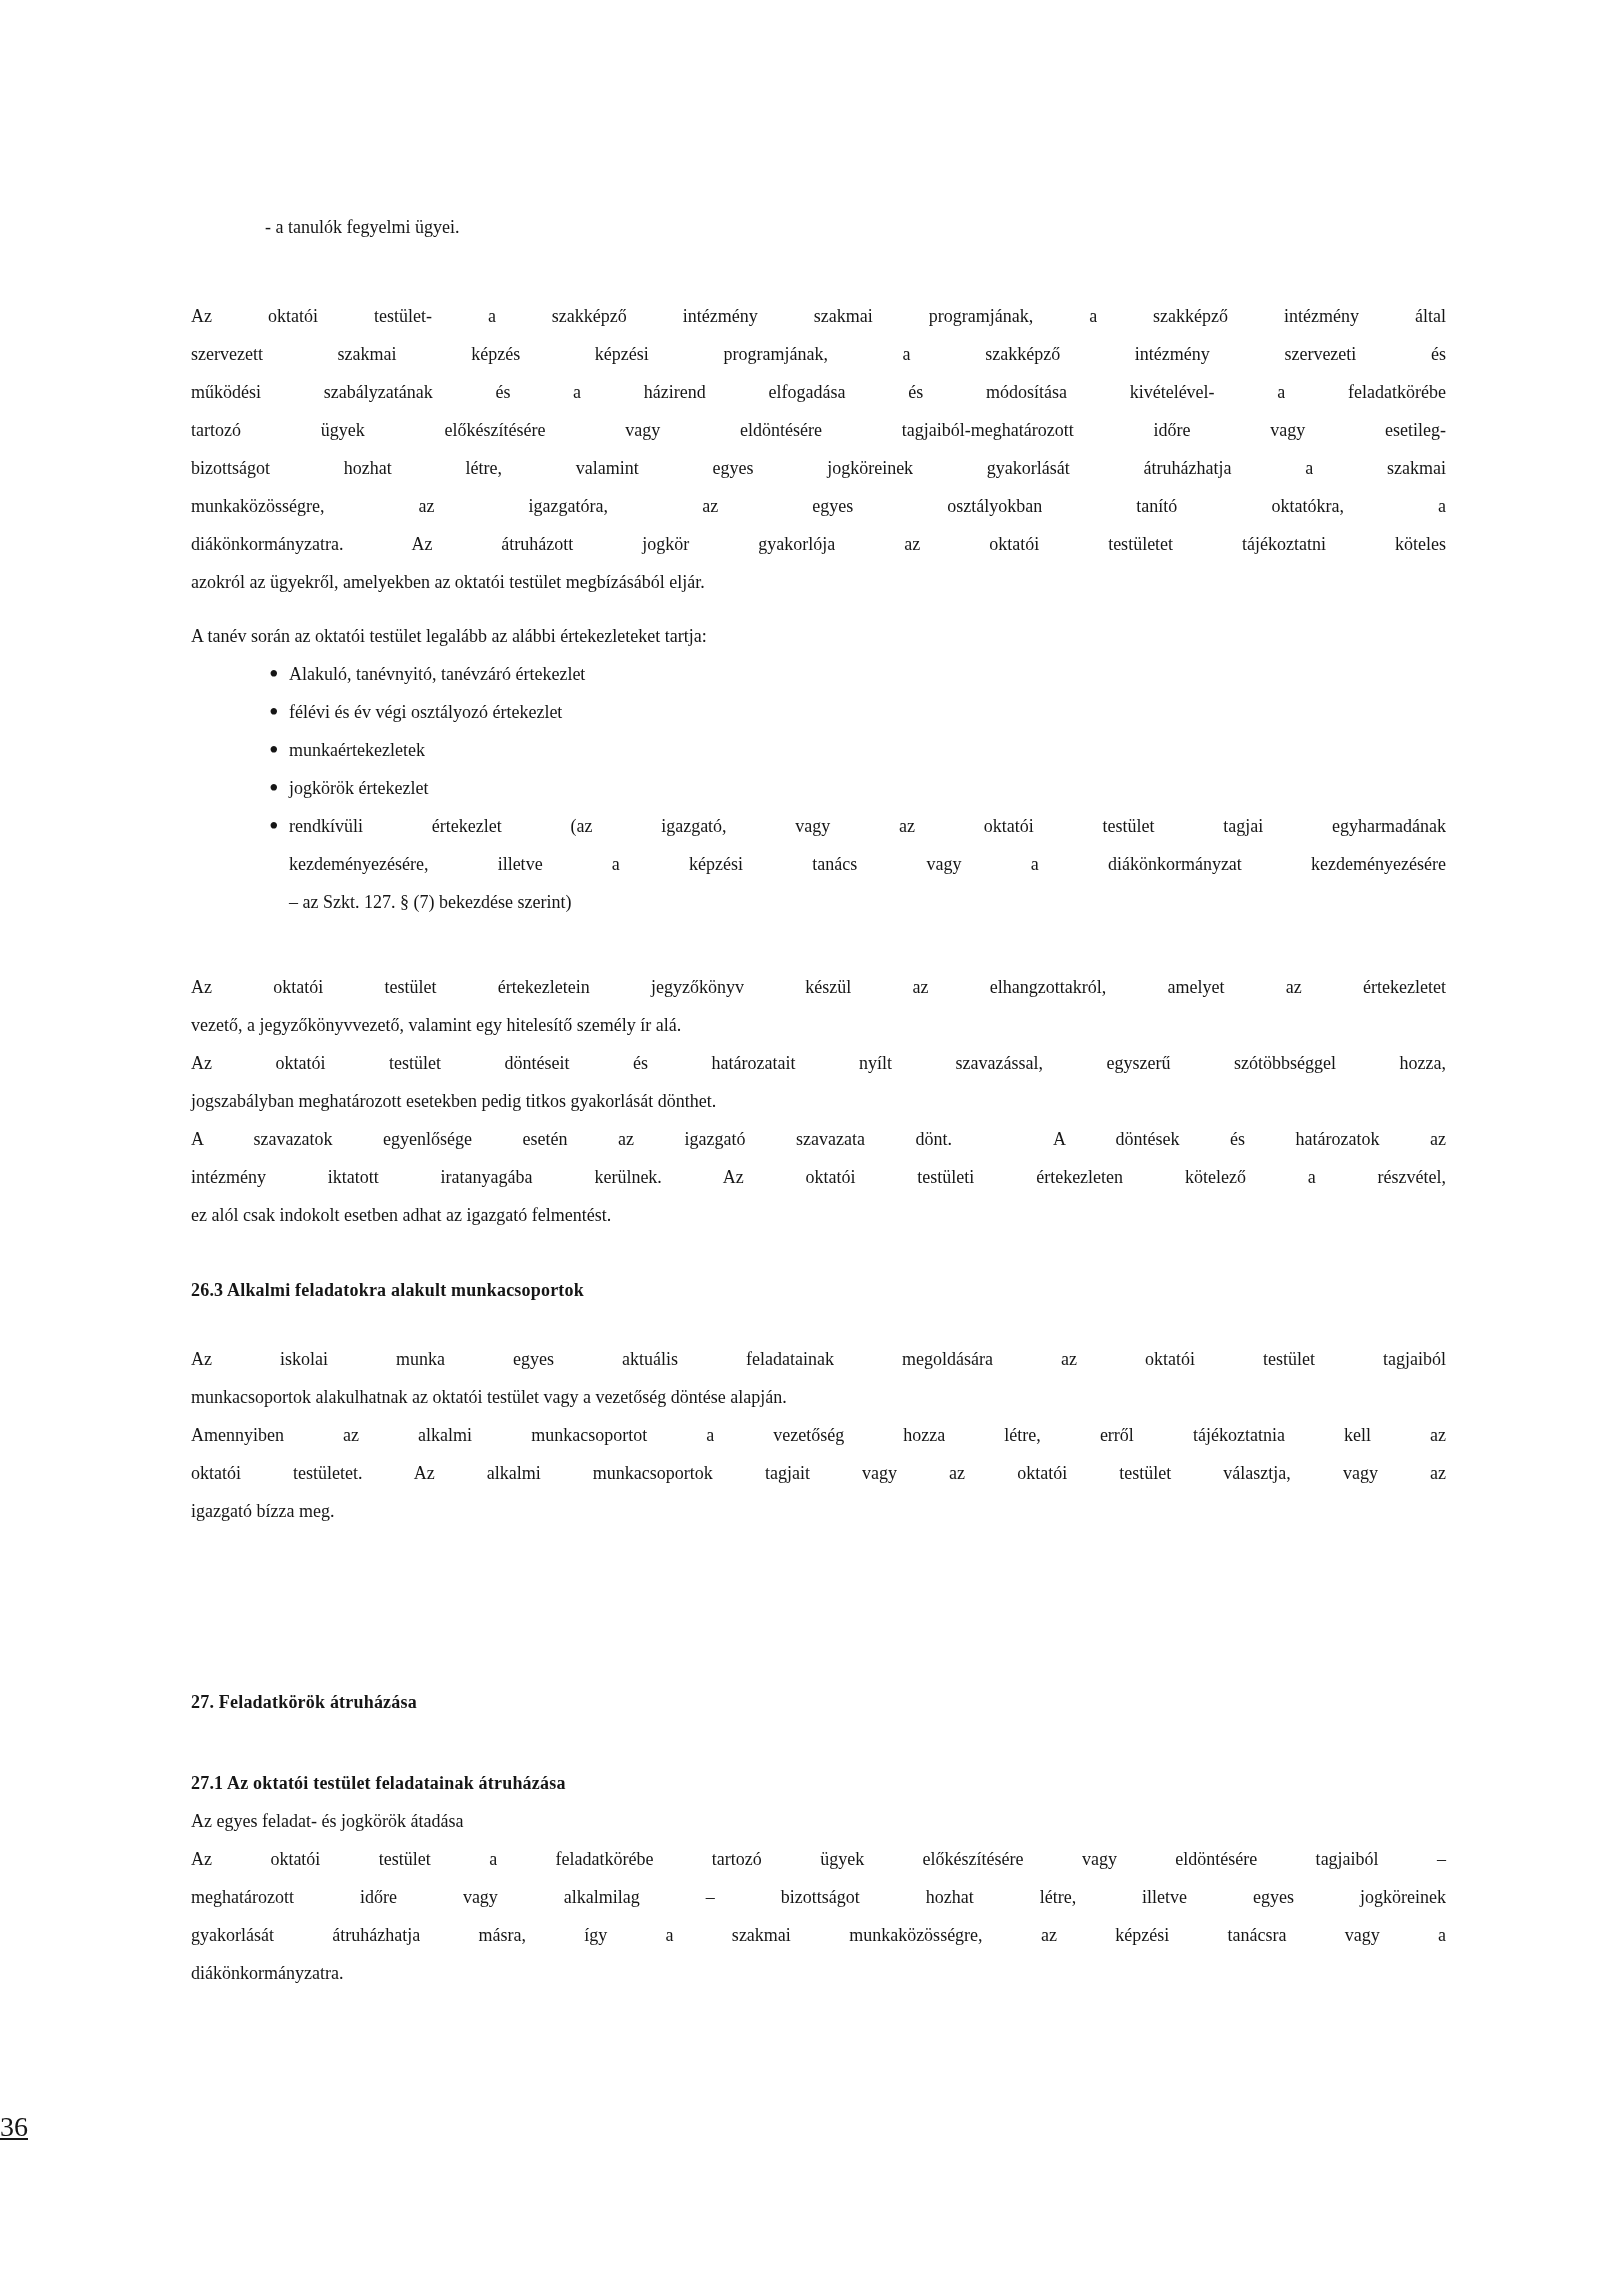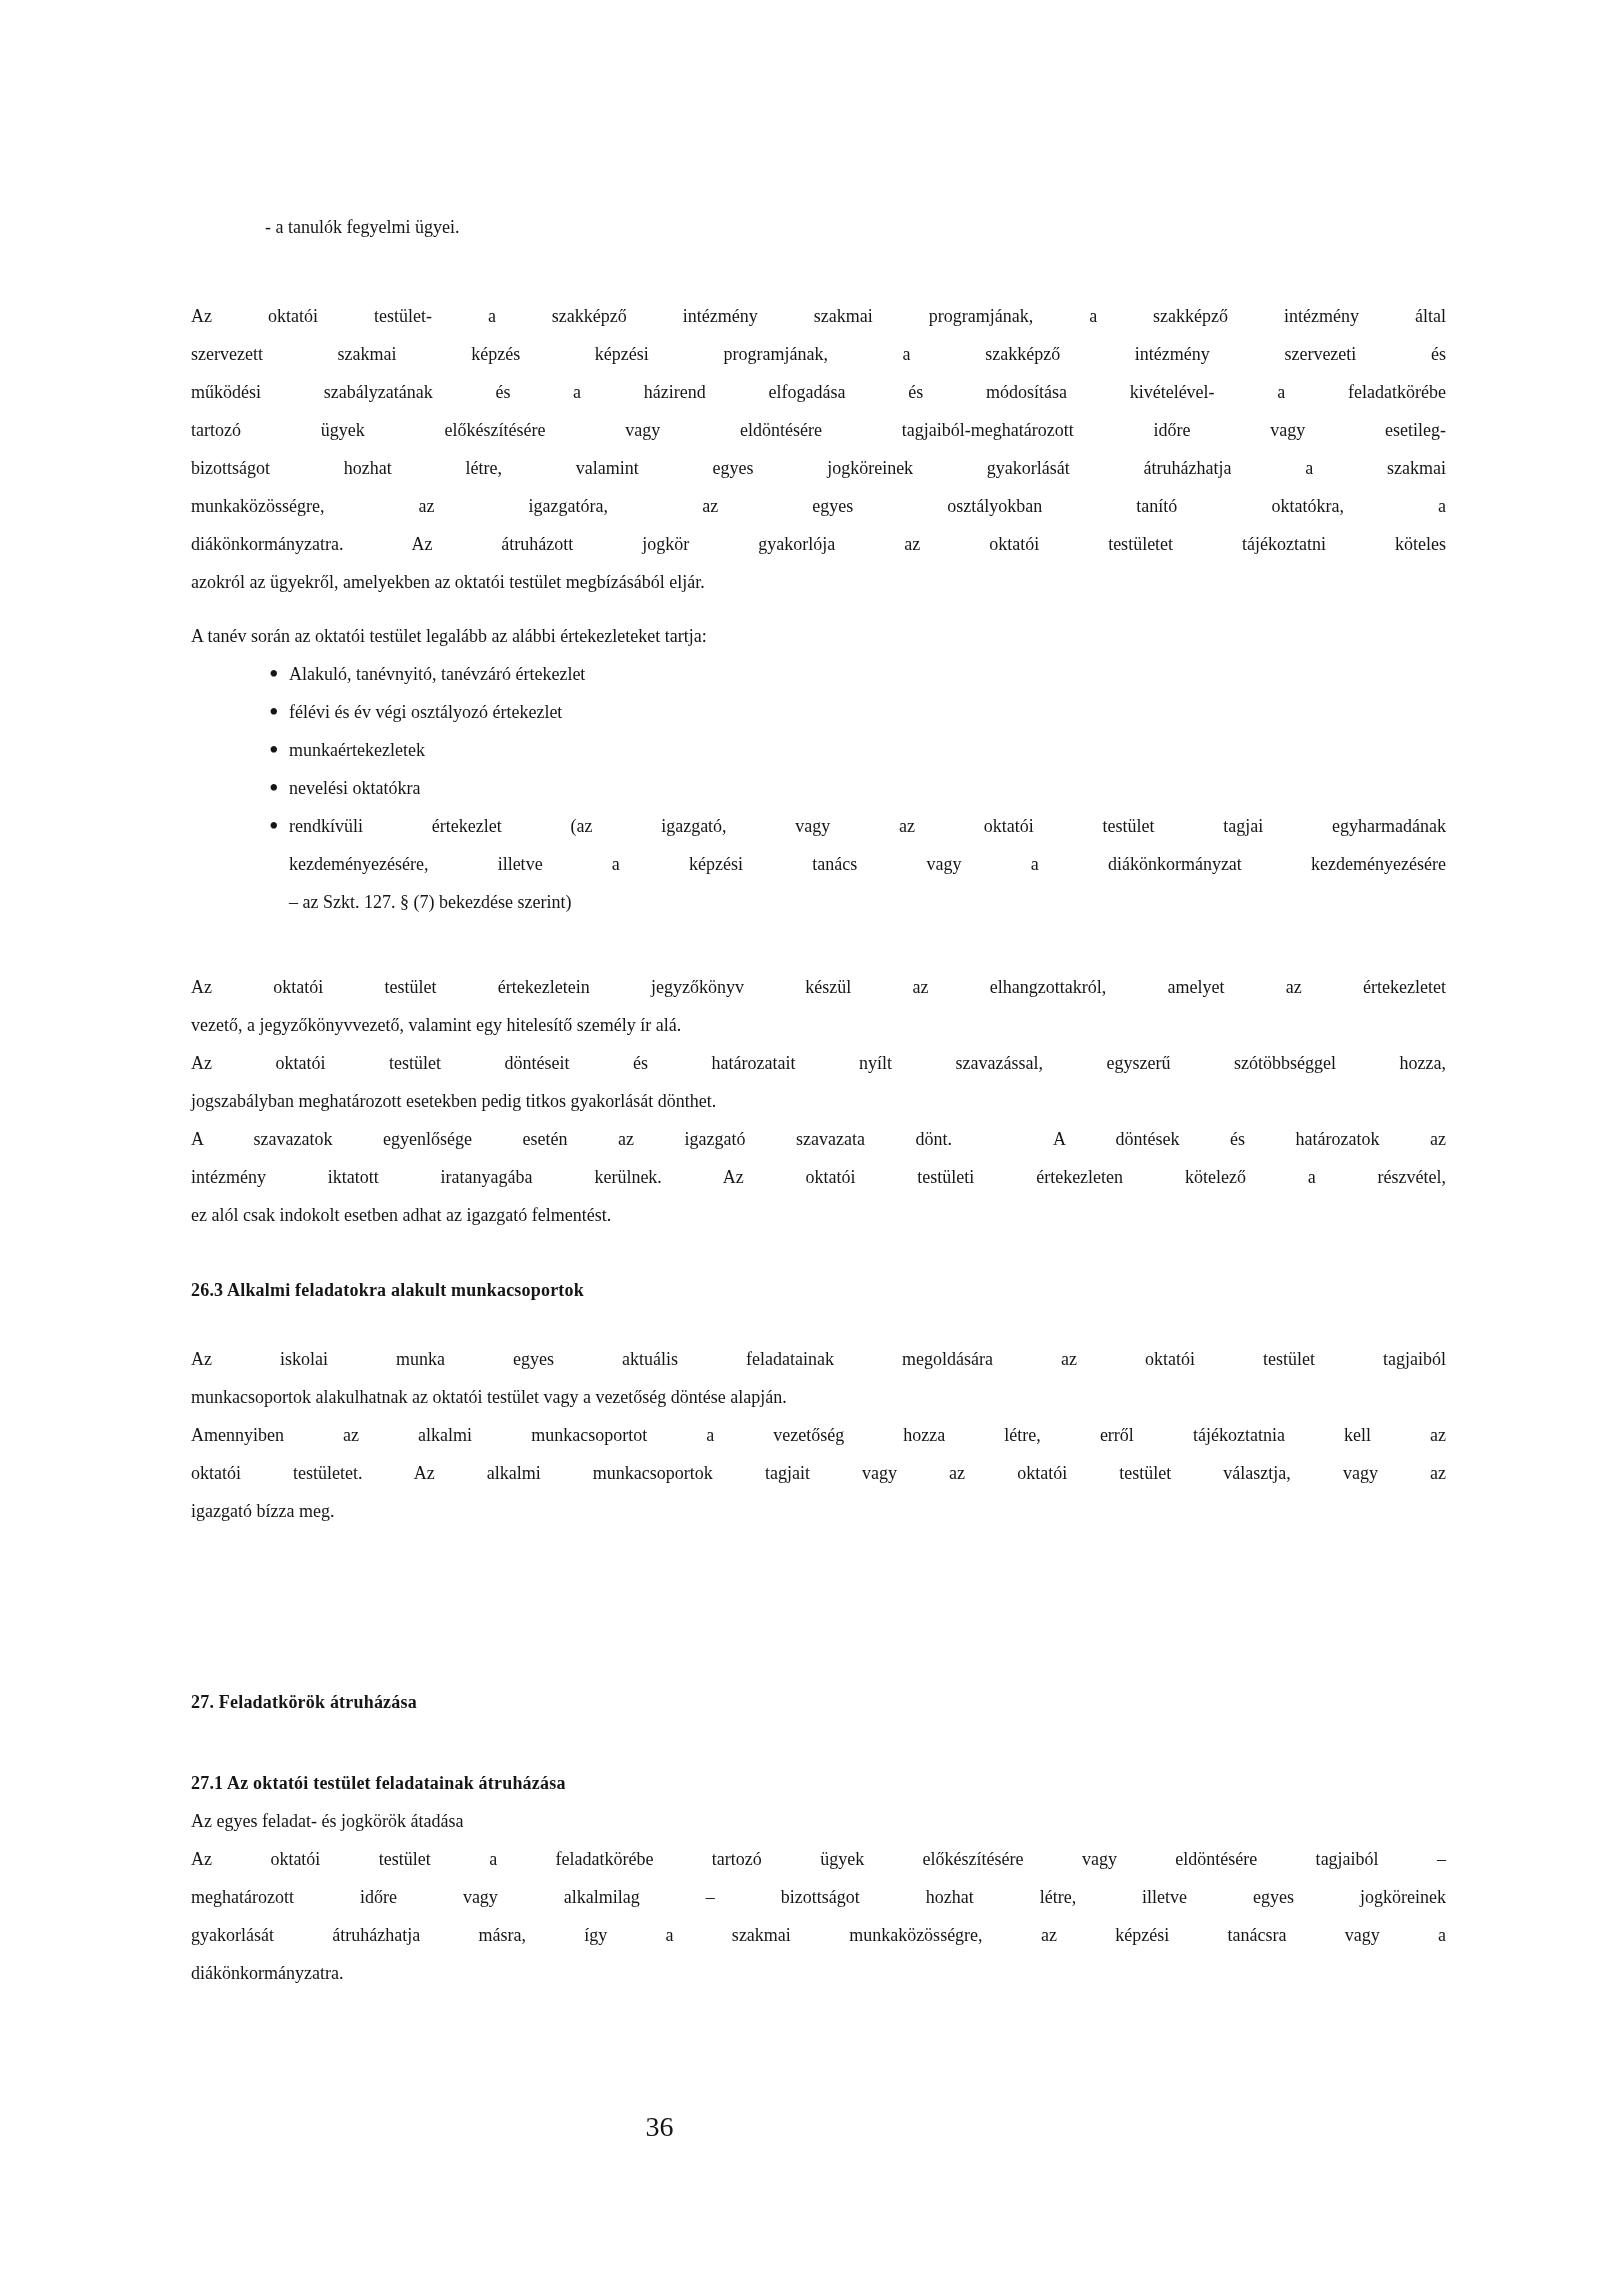--- a/index.html
+++ b/index.html
@@ -61,23 +61,24 @@
     left: 78px;
     top: 0;
     font-size: 27.4px;
     line-height: 38px;
   }
   .page-footer {
     position: absolute;
     left: 0;
     top: 2107px;
     width: 1319px;
-    text-align: center;
+    text-align: left;
     font-size: 28px;
     line-height: 39px;
+    text-decoration: underline;
   }
 </style>
 </head>
 <body>
 
 <div class="page">
   <div class="content">
       <div class="block b0 para">
         <div class="line">- a tanulók fegyelmi ügyei.</div>
       </div>
@@ -102,21 +103,21 @@
         <div class="bullet-item">
           <span class="bullet-marker">•</span>
           <div class="line">félévi és év végi osztályozó értekezlet</div>
         </div>
         <div class="bullet-item">
           <span class="bullet-marker">•</span>
           <div class="line">munkaértekezletek</div>
         </div>
         <div class="bullet-item">
           <span class="bullet-marker">•</span>
-          <div class="line">nevelési oktatókra</div>
+          <div class="line">jogkörök értekezlet</div>
         </div>
         <div class="bullet-item">
           <span class="bullet-marker">•</span>
           <div class="line just">rendkívüli értekezlet (az igazgató, vagy az oktatói testület tagjai egyharmadának</div>
           <div class="line just">kezdeményezésére, illetve a képzési tanács vagy a diákönkormányzat kezdeményezésére</div>
           <div class="line">– az Szkt. 127. § (7) bekezdése szerint)</div>
         </div>
       </div>
       <div class="block b4 para">
         <div class="line just">Az oktatói testület értekezletein jegyzőkönyv készül az elhangzottakról, amelyet az értekezletet</div>

